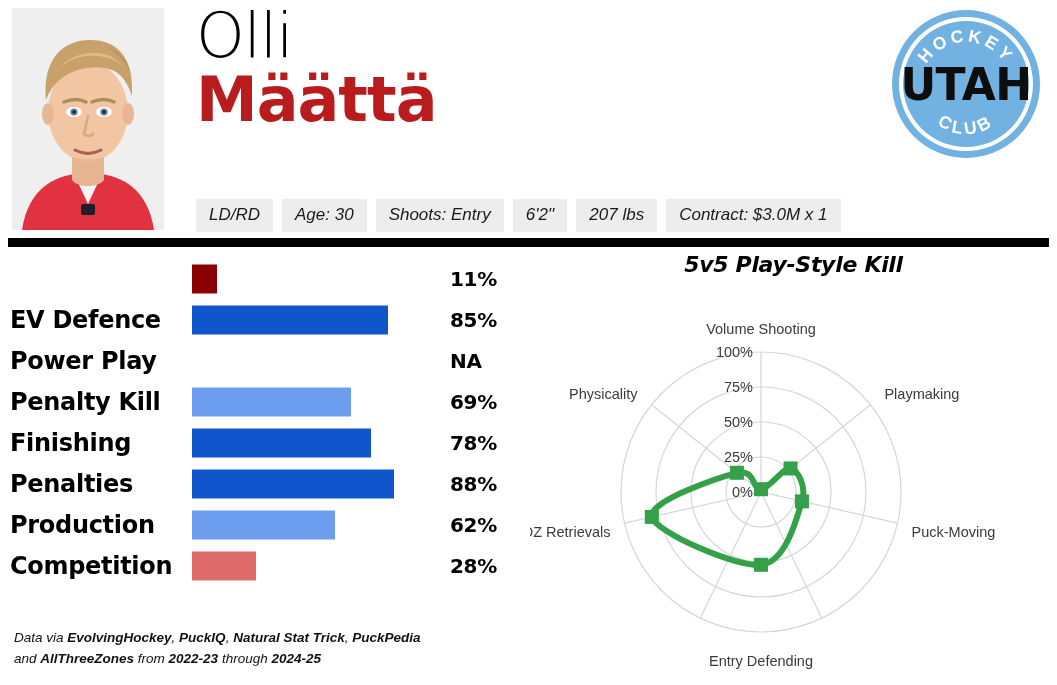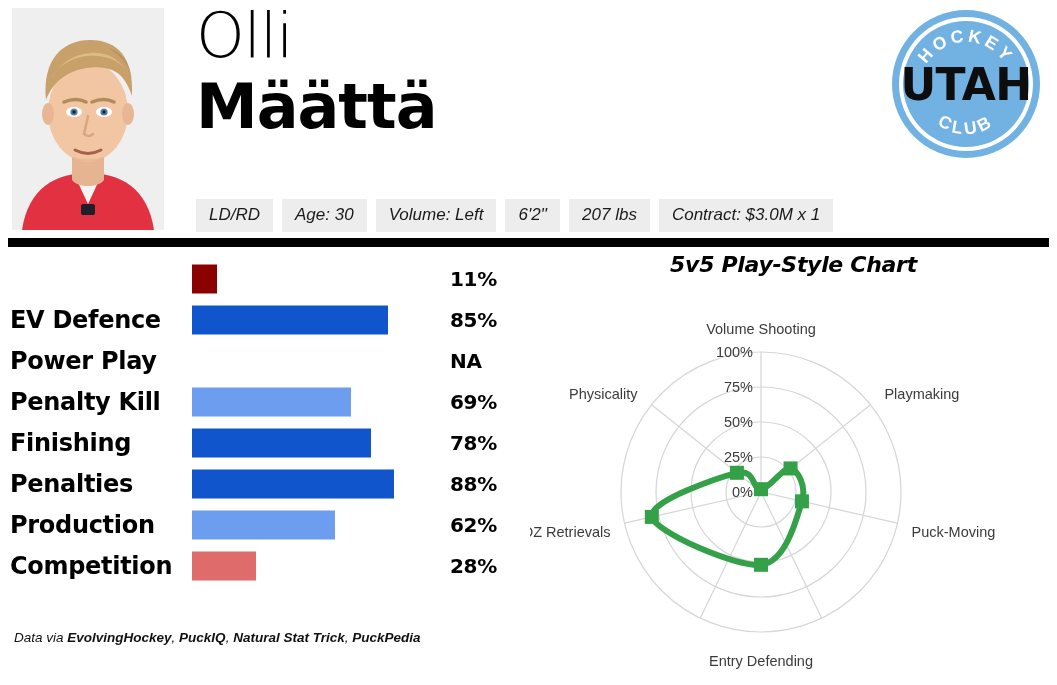--- a/index.html
+++ b/index.html
@@ -20,21 +20,21 @@
   }
   .hs-svg { display:block; width:152px; height:222px; }
 
   #name-block { position:absolute; left:196px; top:6px; width:680px; }
   #first-name {
     font-size:62px; font-weight:300; letter-spacing:-1px;
     color:#000; line-height:0.98; font-family:"DejaVu Sans", sans-serif;
   }
   #last-name {
     font-size:62px; font-weight:bold; letter-spacing:-1px;
-    color:#000000; line-height:1.02; margin-top:8px;
+    color:#b91c1c; line-height:1.02; margin-top:1px;
     font-family:"DejaVu Sans", sans-serif;
   }
 
   #badges {
     position:absolute; left:196px; top:199px;
     display:flex; align-items:center; gap:9px;
   }
   .badge {
     background:#ededed; color:#1a1a1a;
     font-style:italic; font-size:17px; font-weight:400;
@@ -131,21 +131,21 @@
     </div>
 
     <div id="name-block">
       <div id="first-name">Olli</div>
       <div id="last-name">Määttä</div>
     </div>
 
     <div id="badges">
       <span class="badge">LD/RD</span>
       <span class="badge">Age: 30</span>
-      <span class="badge">Volume: Left</span>
+      <span class="badge">Shoots: Entry</span>
       <span class="badge">6'2''</span>
       <span class="badge">207 lbs</span>
       <span class="badge">Contract: $3.0M x 1</span>
     </div>
 
     <div id="logo">
       <svg viewBox="0 0 152 152" width="152" height="152">
         <defs>
           <path id="arcTop" d="M 30 80 A 46 46 0 0 1 122 80"></path>
           <path id="arcBot" d="M 28 78 A 48 48 0 0 0 124 78"></path>
@@ -226,21 +226,21 @@
     <div class="bar-row">
       <div class="bar-label">Competition</div>
       <div class="bar-track">
           <div class="bar-fill" style="width: 64.4px; background: rgb(223, 107, 107);"></div>
         </div>
       <div class="bar-value">28%</div>
     </div>
   </div>
 
   <div id="radar-panel">
-    <div id="radar-title">5v5 Play-Style Chart</div>
+    <div id="radar-title">5v5 Play-Style Kill</div>
     <svg id="radar-svg" viewBox="0 0 527 398">
         <circle cx="231" cy="220" r="35" fill="none" stroke="#d6d6d6" stroke-width="1.2"></circle>
         <circle cx="231" cy="220" r="70" fill="none" stroke="#d6d6d6" stroke-width="1.2"></circle>
         <circle cx="231" cy="220" r="105" fill="none" stroke="#d6d6d6" stroke-width="1.2"></circle>
         <circle cx="231" cy="220" r="140" fill="none" stroke="#d6d6d6" stroke-width="1.2"></circle>
         <line x1="231" y1="220" x2="231" y2="80" stroke="#d6d6d6" stroke-width="1.2"></line>
         <line x1="231" y1="220" x2="340.45640754552414" y2="132.71142773977732" stroke="#d6d6d6" stroke-width="1.2"></line>
         <line x1="231" y1="220" x2="367.48990770545527" y2="251.15293075388402" stroke="#d6d6d6" stroke-width="1.2"></line>
         <line x1="231" y1="220" x2="291.7437234764582" y2="346.1356415063387" stroke="#d6d6d6" stroke-width="1.2"></line>
         <line x1="231" y1="220" x2="170.25627652354189" y2="346.1356415063387" stroke="#d6d6d6" stroke-width="1.2"></line>
@@ -264,15 +264,18 @@
         <rect x="224" y="285.8" width="14" height="14" fill="#34A148"></rect>
         <rect x="114.80807383563575" y="237.92234460310723" width="14" height="14" fill="#34A148"></rect>
         <rect x="199.91959033998467" y="193.79651410275102" width="14" height="14" fill="#34A148"></rect>
       </svg>
   </div>
 
   <div id="footer">
     <div>
       <span>Data via </span><b>EvolvingHockey</b><span>, </span><b>PuckIQ</b><span>, </span><b>Natural Stat Trick</b><span>, </span><b>PuckPedia</b>
     </div>
+    <div>
+      <span>and </span><b>AllThreeZones</b><span> from </span><b>2022-23</b><span> through </span><b>2024-25</b>
+    </div>
   </div>
 
 </div>
 
 </body></html>

